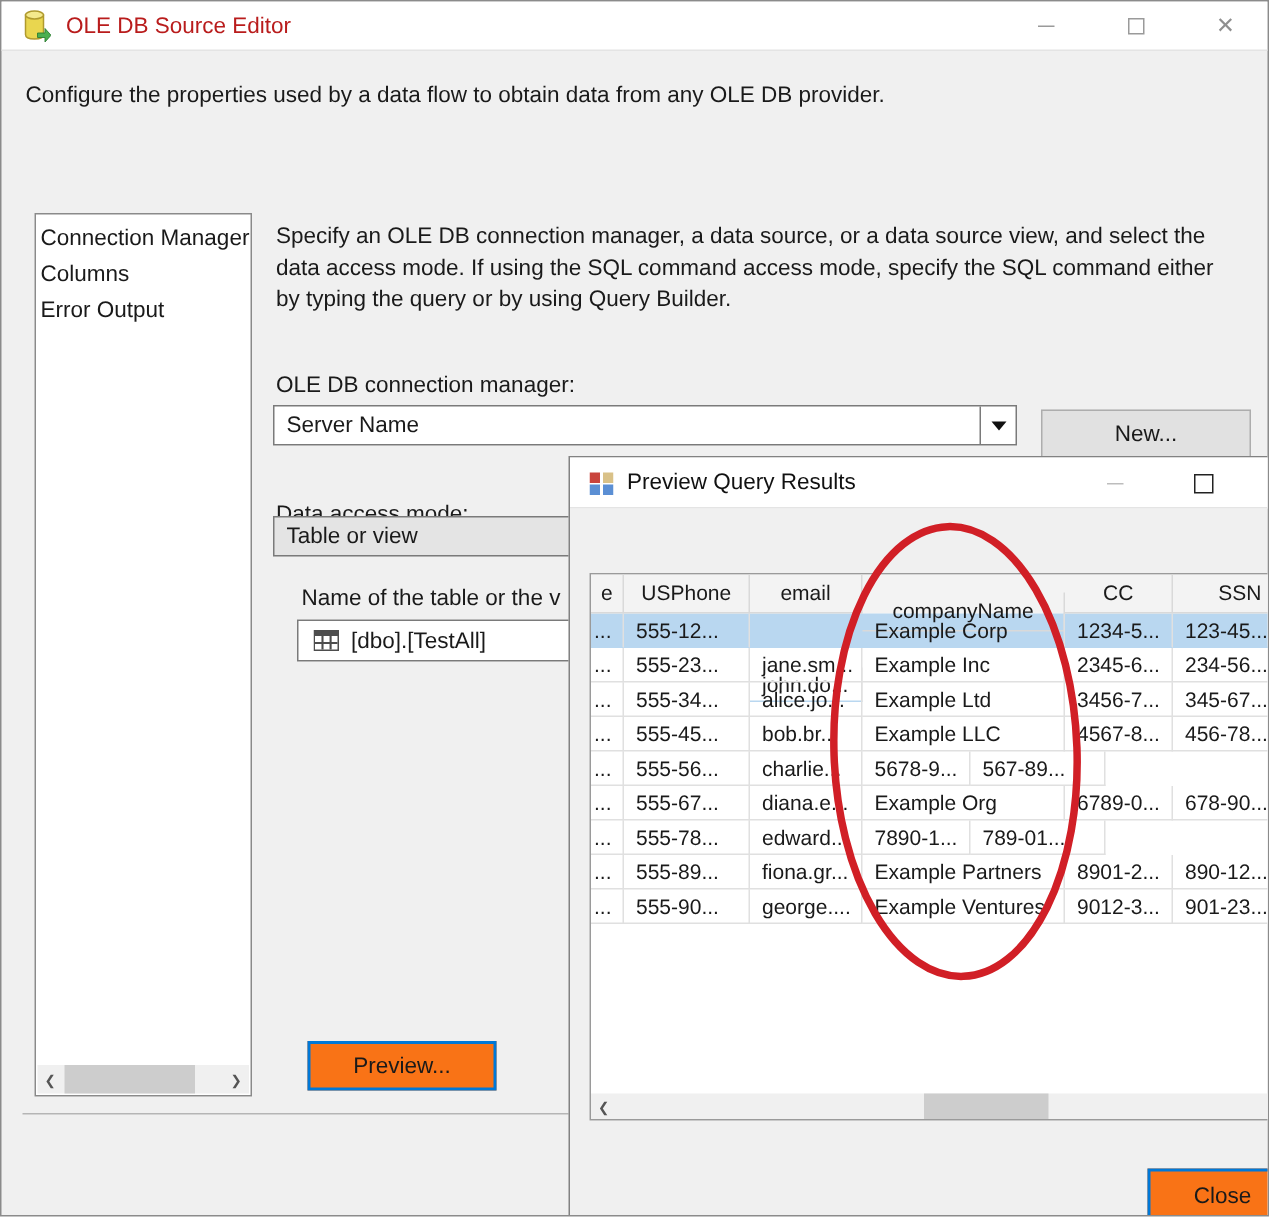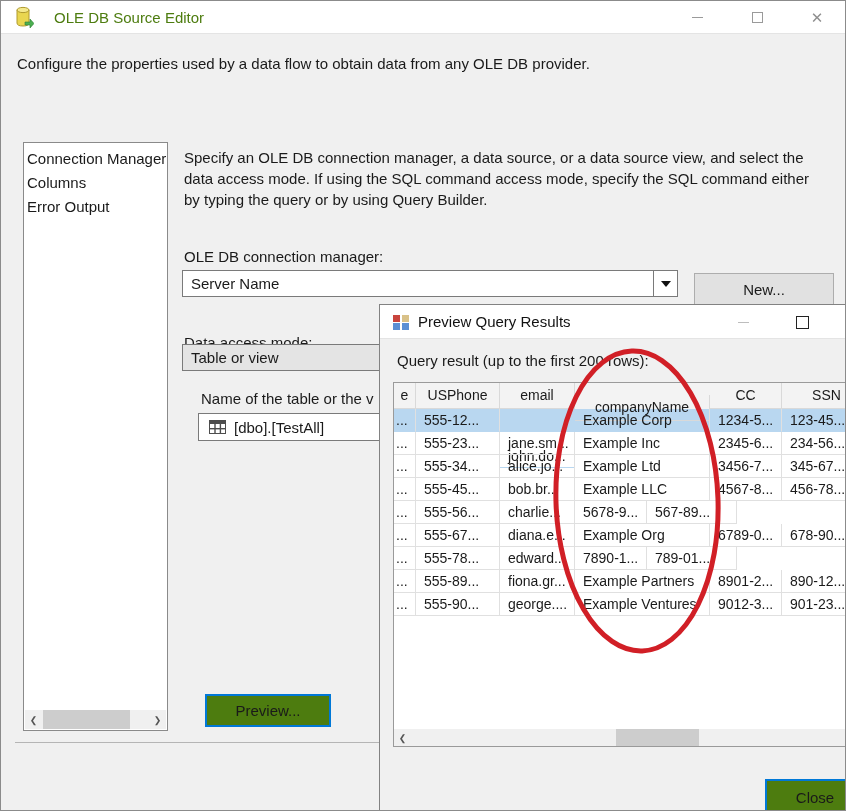--- a/index.html
+++ b/index.html
@@ -8,21 +8,21 @@
     background:#f0f0f0;font-family:"Liberation Sans",sans-serif;
     color:#1a1a1a;font-size:15px;box-sizing:border-box;
     border:1px solid #8b8b8b;
   }
   .screen *{box-sizing:border-box;}
 
   
   .titlebar{position:absolute;left:0;top:0;width:100%;height:33px;background:#fff;
     border-bottom:1px solid #e4e4e4;display:flex;align-items:center;}
   .titlebar .ticon{margin-left:13px;width:20px;height:22px;flex:0 0 auto;}
-  .titlebar .ttext{margin-left:20px;color:#4d7c0f;font-size:15px;}
+  .titlebar .ttext{margin-left:10px;color:#b91c1c;font-size:15px;}
   .winbtn{position:absolute;top:0;width:36px;height:32px;display:flex;align-items:center;justify-content:center;cursor:default;}
   .minbar{width:11px;height:1px;background:#9a9a9a;}
   .maxbox{width:11px;height:11px;border:1px solid #9a9a9a;}
   .closex{color:#8f8f8f;font-size:15px;line-height:1;}
 
   .desc{position:absolute;left:16px;top:54px;}
 
   .sidebar{position:absolute;left:22px;top:141px;width:145px;height:589px;
     background:#fff;border:1px solid #8a8a8a;overflow:hidden;}
   .sb-item{height:24px;line-height:24px;padding-left:3px;white-space:nowrap;overflow:hidden;}
@@ -37,21 +37,21 @@
   .combo{position:absolute;border:1px solid #7a7a7a;background:#fff;display:flex;align-items:center;}
   .combo .val{padding-left:8px;white-space:nowrap;overflow:hidden;}
   .combo .arrowzone{position:absolute;right:0;top:0;bottom:0;width:24px;border-left:1px solid #7a7a7a;
     display:flex;align-items:center;justify-content:center;}
   .tri-down{width:0;height:0;border-left:5px solid transparent;border-right:5px solid transparent;border-top:6px solid #111;}
   .combo.gray{background:#e4e4e4;}
   .gridicon{margin-left:10px;flex:0 0 auto;}
 
   .btn{position:absolute;background:#e1e1e1;border:1px solid #adadad;
     display:flex;align-items:center;justify-content:center;font-size:15px;cursor:default;}
-  .btn.focus{border:2px solid var(--accent,#0078d7);background:#4d7c0f;text-align:center;}
+  .btn.focus{border:2px solid var(--accent,#0078d7);background:#f97316;text-align:center;}
 
   .divider{position:absolute;left:14px;top:741px;width:818px;height:1px;background:#b5b5b5;}
 
   
   .preview{position:absolute;left:378px;top:303px;width:500px;height:540px;
     background:#f0f0f0;border:1px solid #828282;z-index:10;}
   .ptitle{position:absolute;left:0;top:0;width:100%;height:34px;background:#fff;
     border-bottom:1px solid #e4e4e4;display:flex;align-items:center;}
   .ptitle .ticon{margin-left:13px;width:16px;height:16px;flex:0 0 auto;}
   .ptitle .ttext{margin-left:9px;color:#111;}
@@ -162,21 +162,20 @@
       <span class="ttext">Preview Query Results</span>
     </div>
     <div class="winbtn pmin">
         <span class="minbar"></span>
       </div>
     <div class="winbtn pmax">
         <span class="maxbox"></span>
       </div>
     <div class="winbtn pclose"></div>
 
-    <div class="resultlbl">Query result (up to the first 200 rows):</div>
 
     <div class="gridwrap">
       <div class="thead">
           <div class="th" style="width: 22px;">e</div>
           <div class="th" style="width: 84px;">USPhone</div>
           <div class="th" style="width: 75px;">email</div>
           <div class="th" style="width: 135px; margin-top: 12px;">companyName</div>
           <div class="th" style="width: 72px;">CC</div>
           <div class="th" style="width: 90px;">SSN</div>
         </div>

